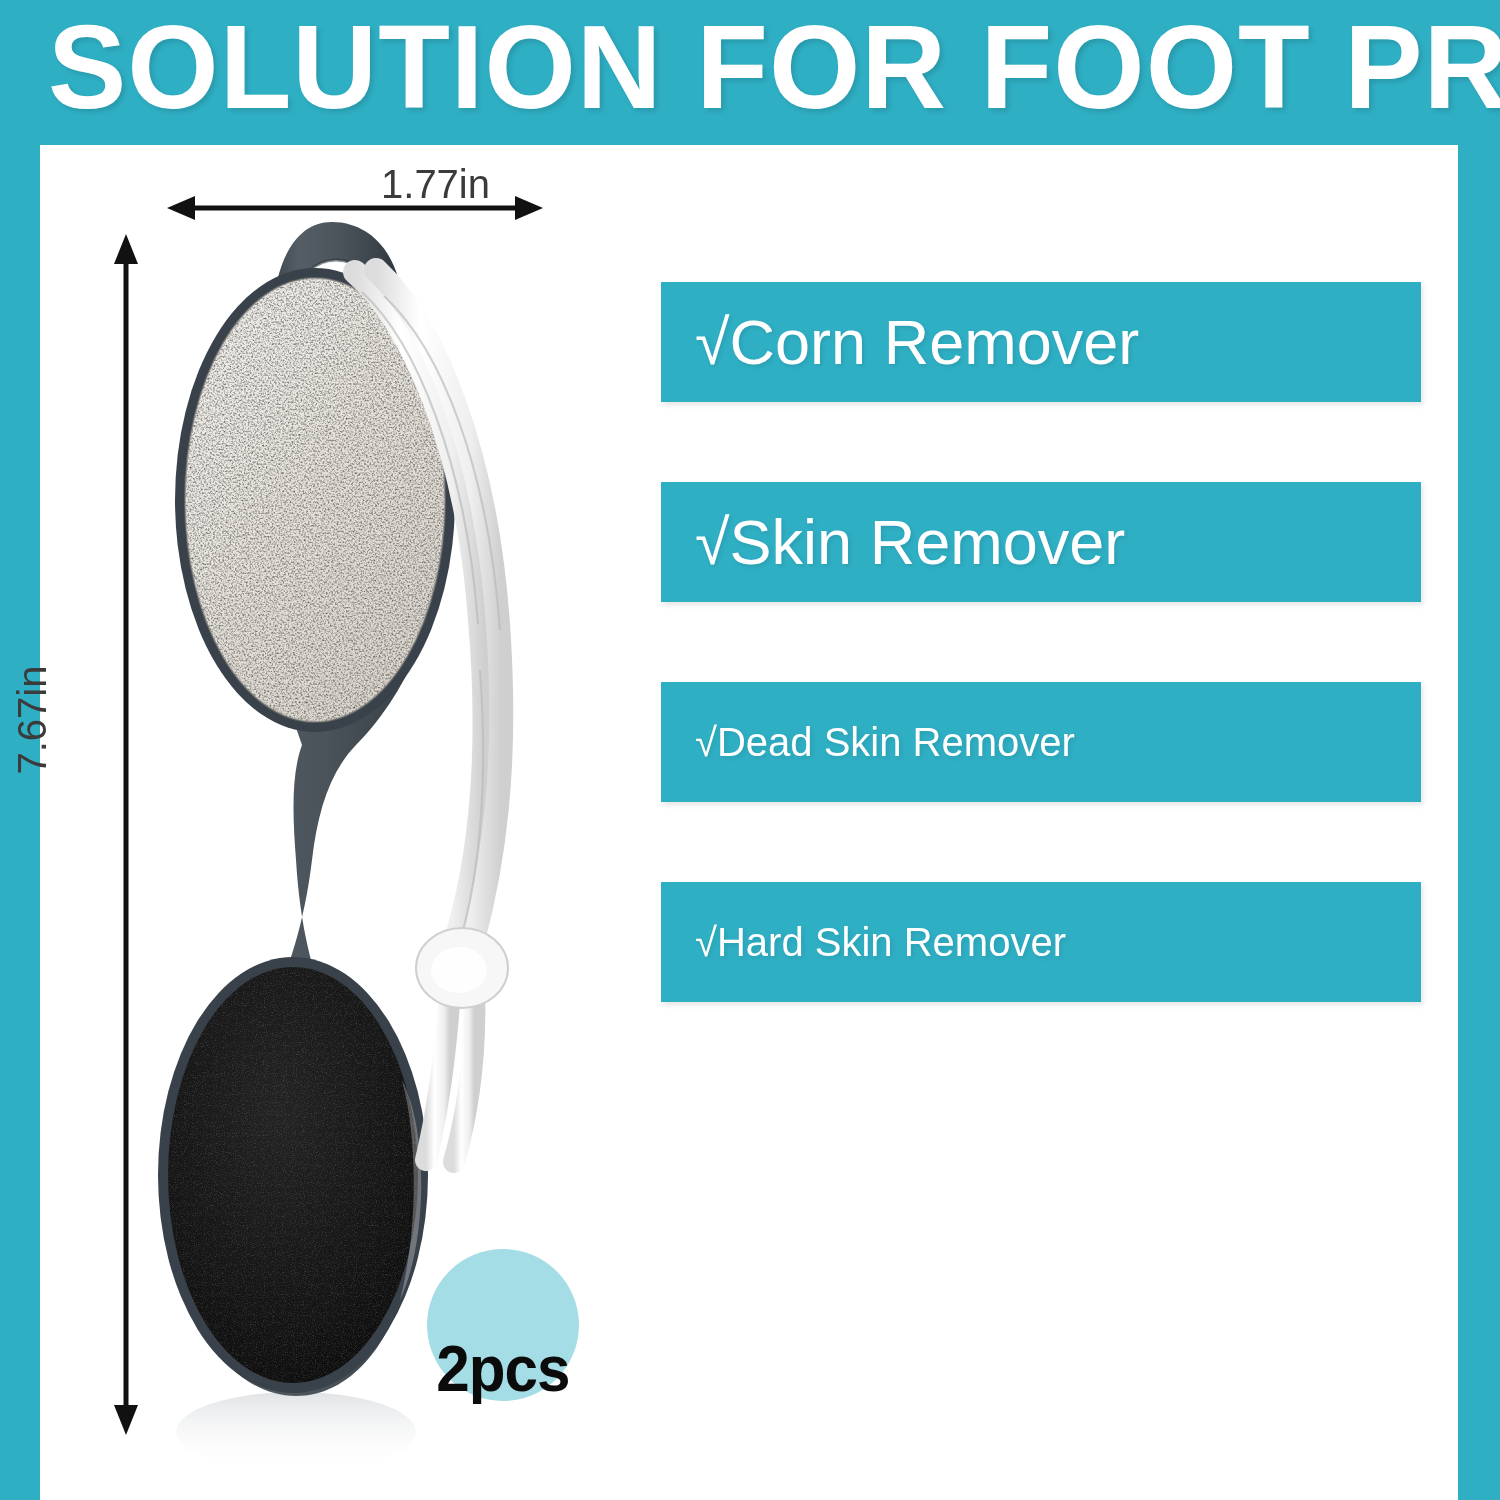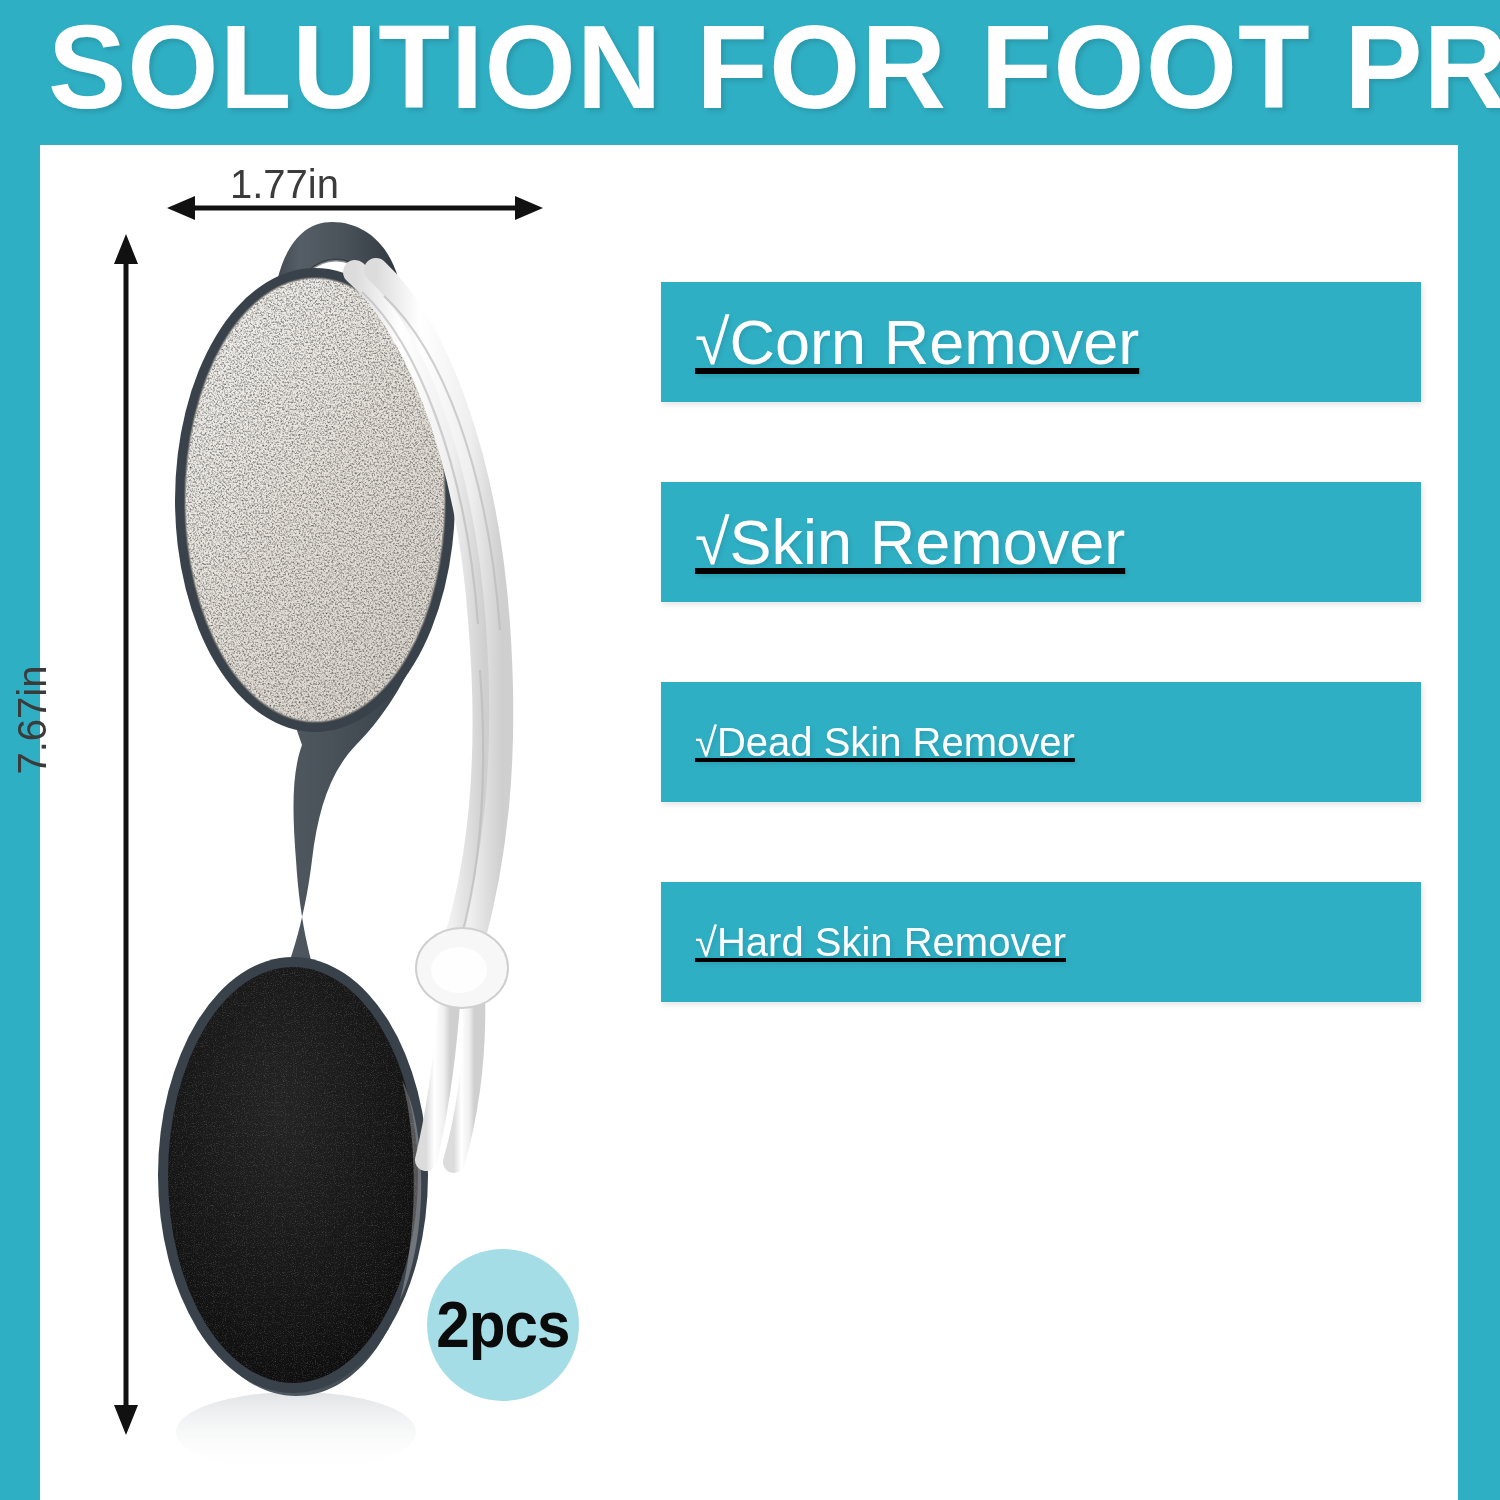--- a/index.html
+++ b/index.html
@@ -62,21 +62,21 @@
     position: absolute;
     color: #3B3B3B;
     font-size: 40px;
     font-family: "Liberation Sans", sans-serif;
     white-space: nowrap;
   }
   #dim-width-label {
     left: 230px;
     top: 162px;
     width: 260px;
-    text-align: left;
+    text-align: right;
   }
   #dim-height-label {
     left: 10px;
     top: 820px;
     transform: rotate(-90deg);
     transform-origin: left top;
     width: 200px;
     text-align: center;
   }
   .dim-arrow { position: absolute; }
@@ -102,40 +102,39 @@
   
   #pcs-badge {
     position: absolute;
     left: 427px;
     top: 1249px;
     width: 152px;
     height: 152px;
     border-radius: 50%;
     background: rgba(151, 216, 227, 0.88);
     display: flex;
-    align-items: center;
+    align-items: flex-end;
     justify-content: center;
   }
   #pcs-badge-label {
     color: #0B0B0B;
     font-family: "Liberation Sans Narrow", "Liberation Sans", sans-serif;
     font-weight: bold;
     font-size: 64px;
     line-height: 64px;
     letter-spacing: -1px;
     transform: scaleX(0.94);
   }
 
   
   #feature-list {
     position: absolute;
     left: 661px;
     top: 282px;
     width: 760px;
-    text-decoration: underline;
   }
   .feature-bar {
     position: relative;
     width: 760px;
     height: 120px;
     background: #2FAFC4;
     margin-bottom: 80px;
     display: flex;
     align-items: center;
     box-shadow: 2px 3px 5px rgba(0,0,0,0.10);

